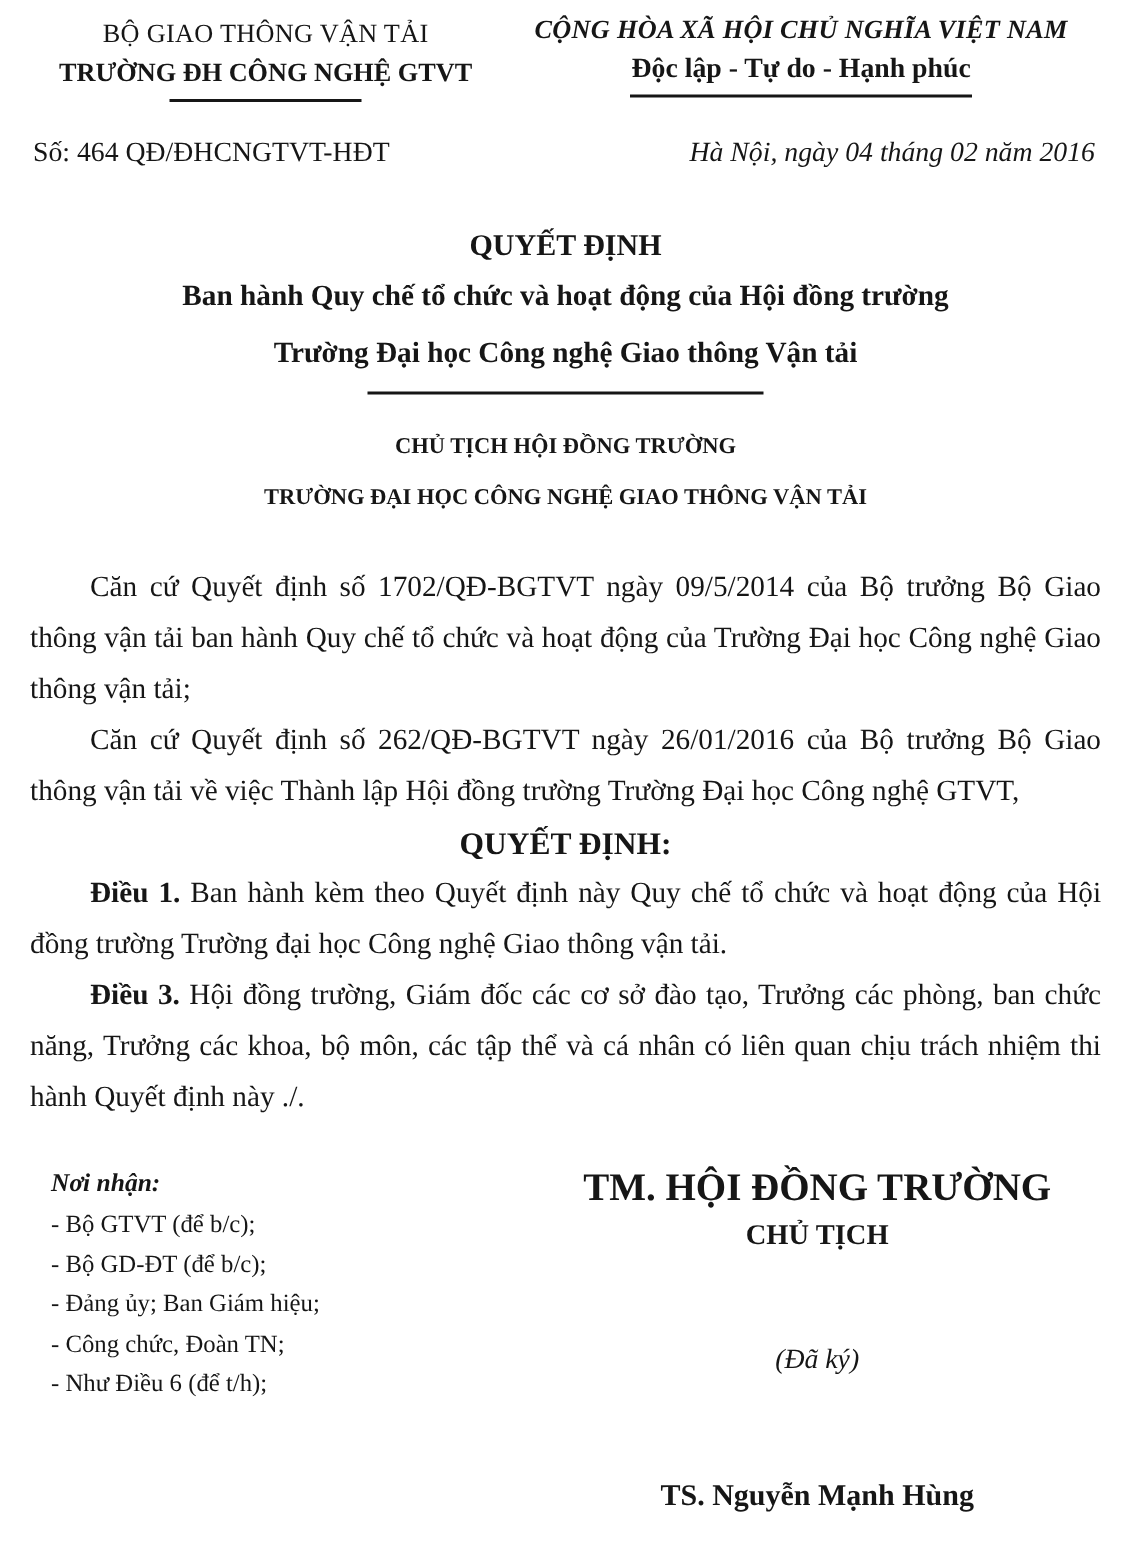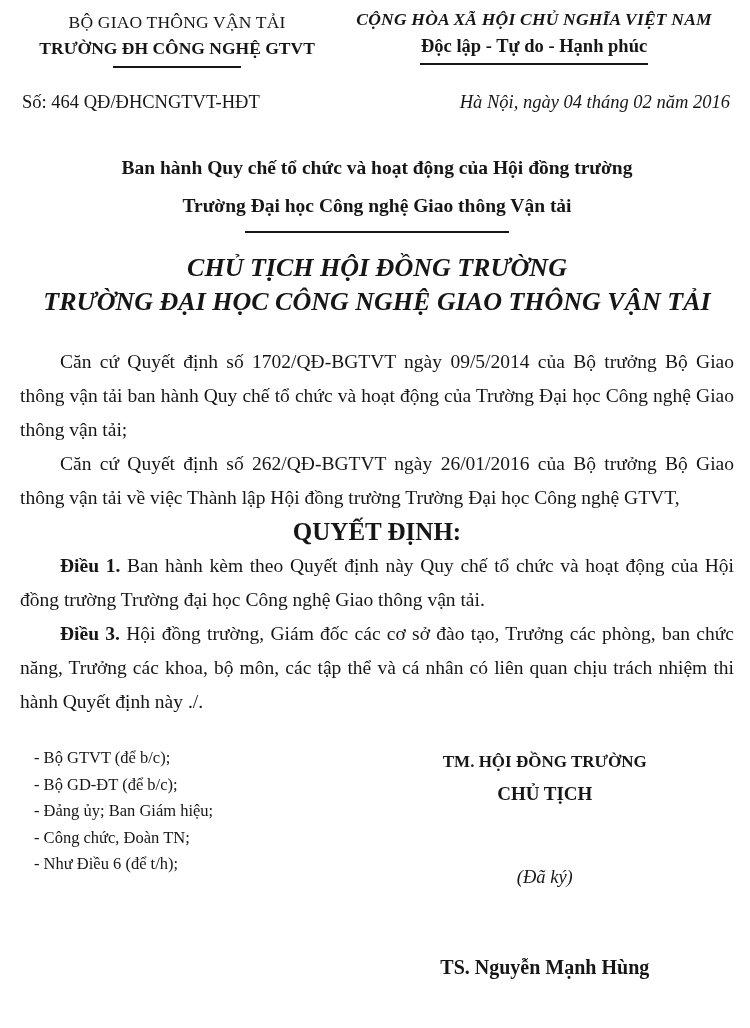--- a/index.html
+++ b/index.html
@@ -30,45 +30,45 @@
   .doc-number { width: 44%; font-size: 18.5px; text-align: left; padding-left: 2px; }
   .place-date { width: 56%; font-size: 18.5px; font-style: italic; text-align: right; padding-right: 4px; }
 
   
   .title-block { text-align: center; margin-top: 36px; }
   .title-main { font-size: 20px; font-weight: bold; line-height: 30px; }
   .title-sub { font-size: 19.5px; font-weight: bold; line-height: 38px; }
   .title-rule { width: 264px; border-bottom: 2px solid #161616; margin: 6px auto 0; }
 
   .issuer-block { text-align: center; margin-top: 18px; }
-  .issuer-line { font-size: 26px; font-weight: bold; line-height: 34px; font-style: italic; }
+  .issuer-line { font-size: 15px; font-weight: bold; line-height: 34px; }
 
   
   .body-block { margin-top: 26px; }
   .para {
     font-size: 19.5px;
     line-height: 34px;
     text-align: justify;
     text-indent: 40px;
   }
   .decision-heading {
     text-align: center;
-    font-size: 25px;
+    font-size: 21px;
     font-weight: bold;
     line-height: 34px;
   }
   .article-label { font-weight: bold; }
 
   
   .footer-row { display: flex; margin-top: 26px; }
   .recipients { width: 47%; padding-left: 14px; }
   .recipients-label { font-size: 17px; font-weight: bold; font-style: italic; line-height: 28px; }
   .recipient-item { font-size: 16.5px; line-height: 26.5px; }
   .signature { width: 53%; text-align: center; }
-  .sig-line1 { font-size: 17px; font-weight: bold; line-height: 30px; margin-top: 2px; }
+  .sig-line1 { font-size: 26px; font-weight: bold; line-height: 30px; margin-top: 2px; }
   .sig-line2 { font-size: 19px; font-weight: bold; line-height: 34px; }
   .sig-note { font-size: 18.5px; font-style: italic; margin-top: 56px; }
   .sig-name { font-size: 20px; font-weight: bold; margin-top: 68px; }
 </style>
 </head>
 <body>
 
 <div class="page">
 
   <div class="hdr-row">
@@ -83,20 +83,21 @@
       <div class="rule"></div>
     </div>
   </div>
 
   <div class="num-date-row">
     <div class="doc-number">Số: 464 QĐ/ĐHCNGTVT-HĐT</div>
     <div class="place-date">Hà Nội, ngày 04 tháng 02 năm 2016</div>
   </div>
 
   <div class="title-block">
+    <div class="title-main">QUYẾT ĐỊNH</div>
     <div class="title-sub">Ban hành Quy chế tổ chức và hoạt động của Hội đồng trường</div>
     <div class="title-sub">Trường Đại học Công nghệ Giao thông Vận tải</div>
     <div class="title-rule"></div>
   </div>
 
   <div class="issuer-block">
     <div class="issuer-line">CHỦ TỊCH HỘI ĐỒNG TRƯỜNG</div>
     <div class="issuer-line">TRƯỜNG ĐẠI HỌC CÔNG NGHỆ GIAO THÔNG VẬN TẢI</div>
   </div>
 
@@ -105,20 +106,21 @@
     <p class="para">Căn cứ Quyết định số 262/QĐ-BGTVT ngày 26/01/2016 của Bộ trưởng Bộ Giao thông vận tải về việc Thành lập Hội đồng trường Trường Đại học Công nghệ GTVT,</p>
 
     <div class="decision-heading">QUYẾT ĐỊNH:</div>
 
     <p class="para"><span class="article-label">Điều 1.</span><span> Ban hành kèm theo Quyết định này Quy chế tổ chức và hoạt động của Hội đồng trường Trường đại học Công nghệ Giao thông vận tải.</span></p>
     <p class="para"><span class="article-label">Điều 3.</span><span> Hội đồng trường, Giám đốc các cơ sở đào tạo, Trưởng các phòng, ban chức năng, Trưởng các khoa, bộ môn, các tập thể và cá nhân có liên quan chịu trách nhiệm thi hành Quyết định này ./.</span></p>
   </div>
 
   <div class="footer-row">
     <div class="recipients">
+      <div class="recipients-label">Nơi nhận:</div>
       <div class="recipient-item">- Bộ GTVT (để b/c);</div>
       <div class="recipient-item">- Bộ GD-ĐT (để b/c);</div>
       <div class="recipient-item">- Đảng ủy; Ban Giám hiệu;</div>
       <div class="recipient-item">- Công chức, Đoàn TN;</div>
       <div class="recipient-item">- Như Điều 6 (để t/h);</div>
     </div>
     <div class="signature">
       <div class="sig-line1">TM. HỘI ĐỒNG TRƯỜNG</div>
       <div class="sig-line2">CHỦ TỊCH</div>
       <div class="sig-note">(Đã ký)</div>

